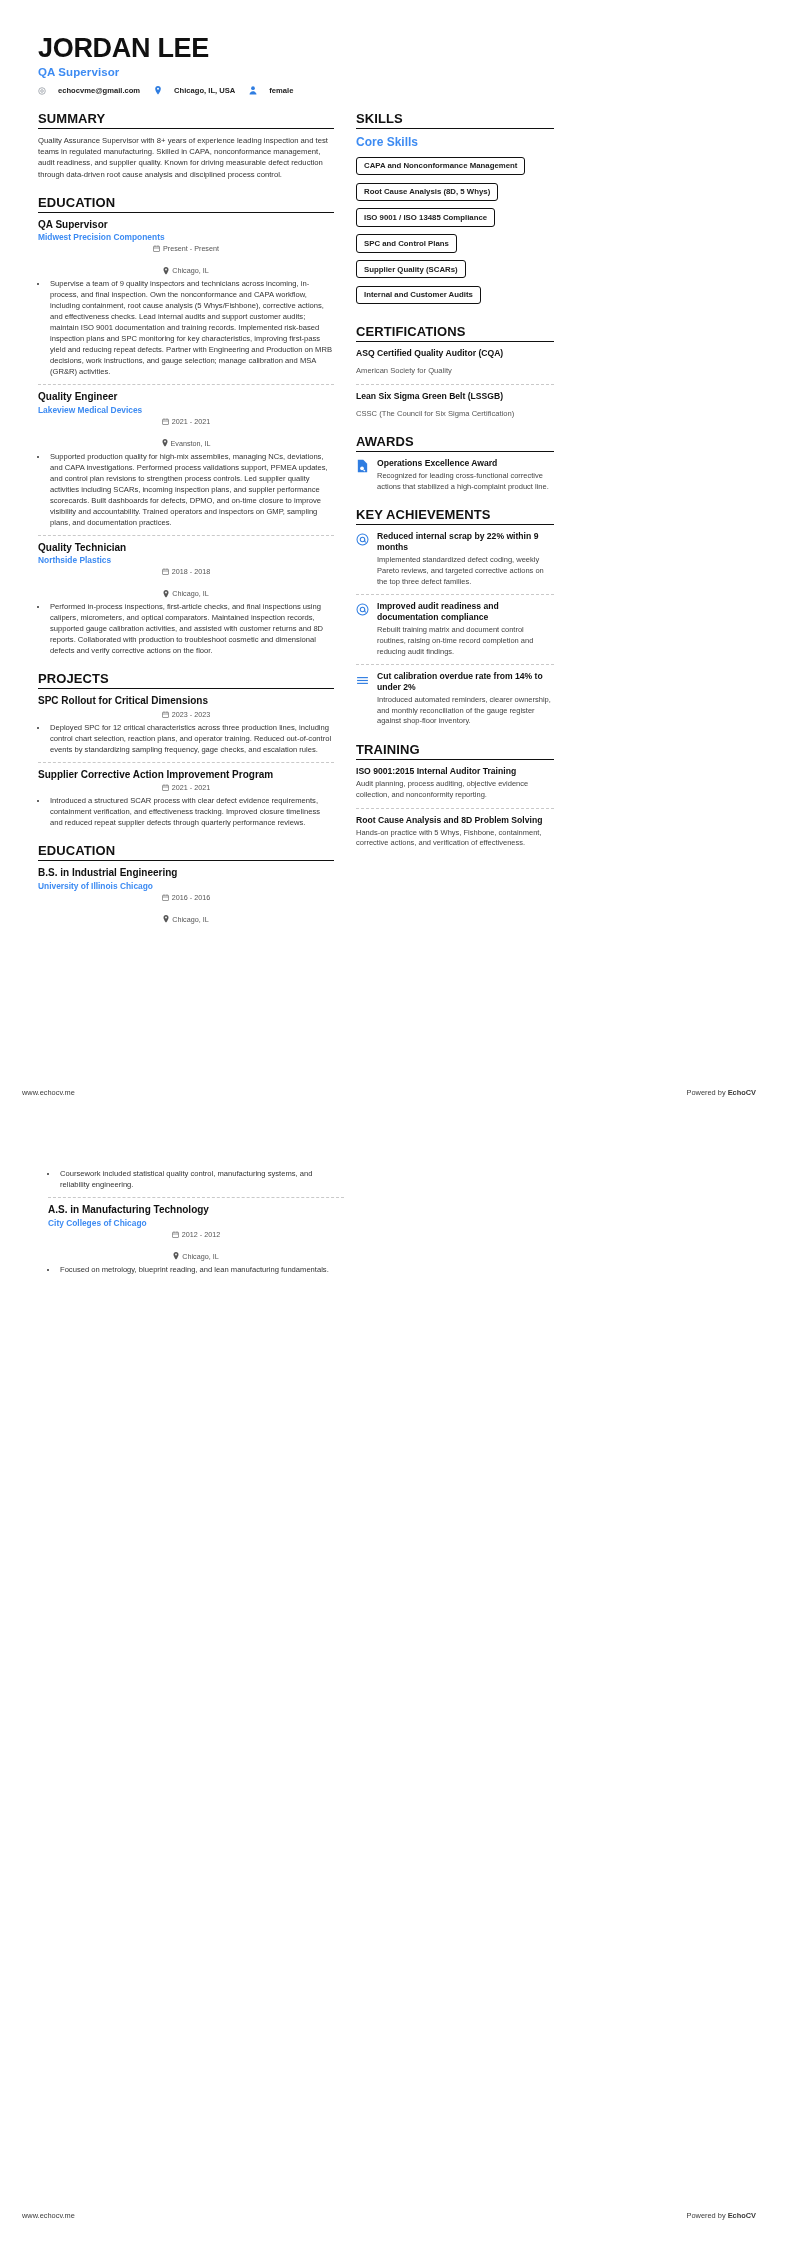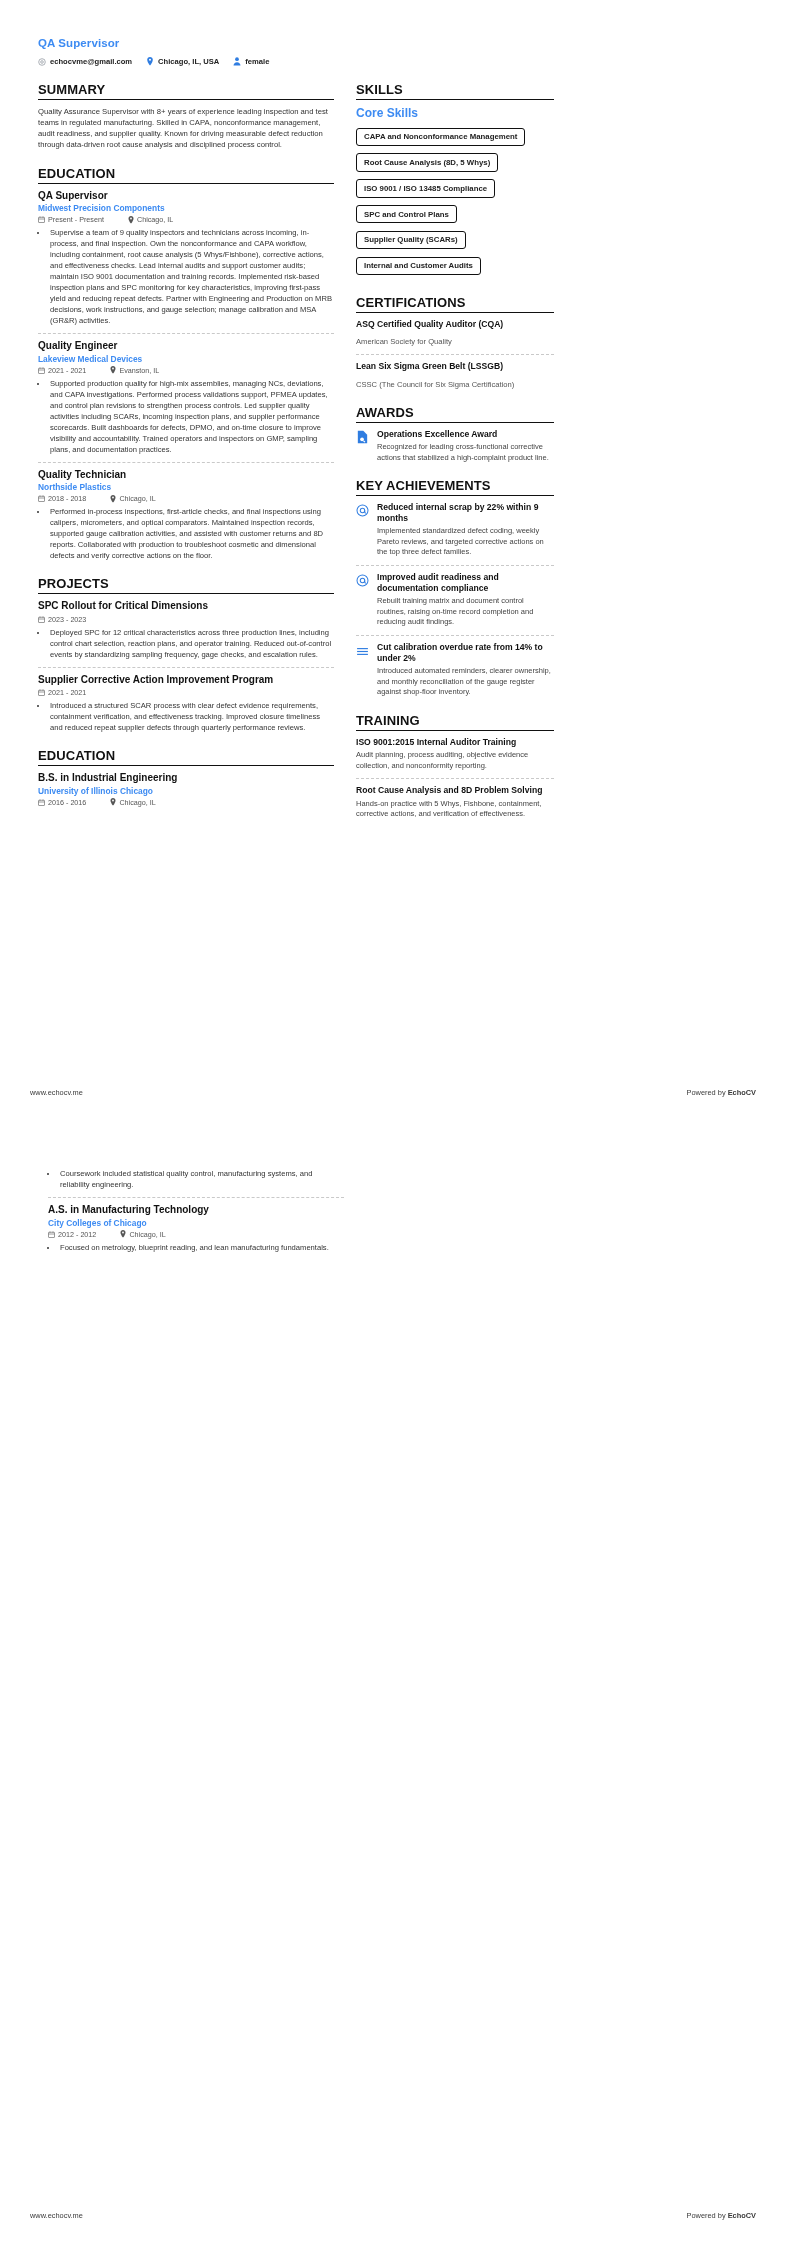--- a/index.html
+++ b/index.html
@@ -36,21 +36,21 @@
   }
   .contacts {
     display: flex;
     align-items: center;
     gap: 14px;
     margin-top: 8px;
     font-size: 7.6px;
     font-weight: 700;
     color: #222;
   }
-  .contact { display: flex; align-items: center; gap: 4px; }
+  .contact { display: flex; align-items: center; gap: 12px; }
   .contact svg { display: block; }
 
   
   .cols { display: flex; gap: 22px; margin-top: 16px; align-items: flex-start; }
   .col-left { width: 296px; flex: 0 0 296px; }
   .col-right { width: 198px; flex: 0 0 198px; }
 
   
   .sec { margin-top: 15px; }
   .sec:first-child { margin-top: 0; }
@@ -67,22 +67,22 @@
     font-size: 7.7px;
     line-height: 1.45;
     color: #333;
   }
 
   
   .entry { margin-bottom: 3px; }
   .entry-title { font-size: 10px; font-weight: 700; color: #111; line-height: 1.25; }
   .entry-org { font-size: 8.4px; font-weight: 700; color: #3d8bf2; margin-top: 1px; }
   .meta {
-    display: flex; align-items: center; gap: 24px;
-    margin-top: 2px; font-size: 7.2px; color: #555;
+    display: flex; align-items: center; gap: 13px;
+    margin-top: 2px; font-size: 7.2px; color: #555; flex-direction: column;
   }
   .meta span.m { display: inline-flex; align-items: center; gap: 3px; }
   ul.bullets { margin: 3px 0 0 10px; }
   ul.bullets li {
     font-size: 7.6px;
     line-height: 1.45;
     color: #333;
     margin-bottom: 2px;
     padding-left: 2px;
   }
@@ -113,34 +113,35 @@
   .ach-title { font-size: 8.6px; font-weight: 700; color: #111; line-height: 1.28; }
   .ach-desc { font-size: 7.5px; color: #444; line-height: 1.42; margin-top: 2px; }
 
   
   .train-name { font-size: 8.6px; font-weight: 700; color: #111; line-height: 1.3; }
   .train-desc { font-size: 7.5px; color: #444; line-height: 1.42; margin-top: 2px; }
 
   
   .footer {
     position: absolute;
-    left: 30px; right: 38px; bottom: 26px;
+    left: 22px; right: 38px; bottom: 26px;
     display: flex; justify-content: space-between; align-items: flex-end;
     font-size: 7.4px; color: #3a3a3a;
   }
   .footer .brand b { font-weight: 700; }
 
   .pg2-left { width: 296px; }
 </style>
 </head>
 <body>
 
 <div class="page">
 
   <div>
+    <div class="name">JORDAN LEE</div>
     <div class="role">QA Supervisor</div>
 
     <div class="contacts">
       <div class="contact">
         <span>
           <svg width="8" height="8" viewBox="0 0 16 16">
               <circle cx="8" cy="8" r="6.6" fill="none" stroke="#8a9099" stroke-width="1.4"></circle>
               <circle cx="8" cy="8" r="2.6" fill="none" stroke="#8a9099" stroke-width="1.4"></circle>
             </svg>
         </span>

